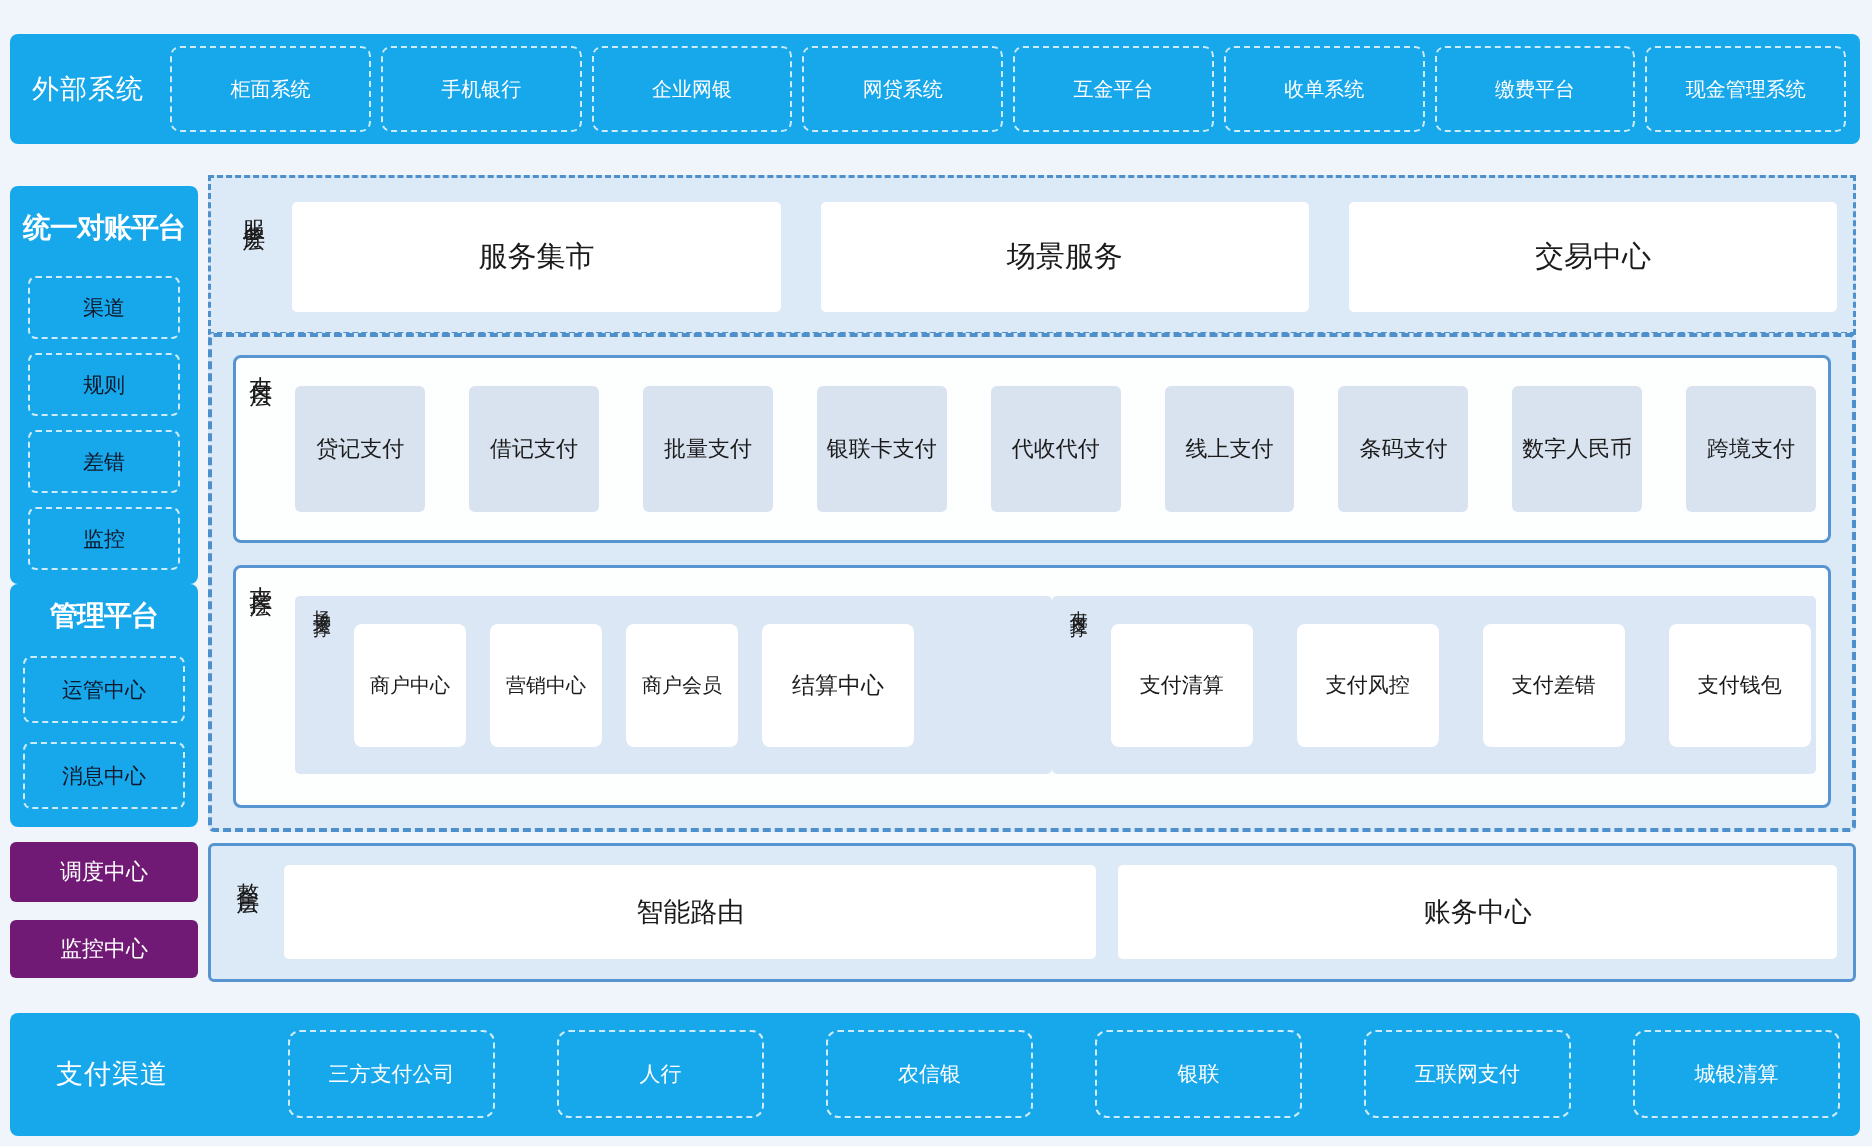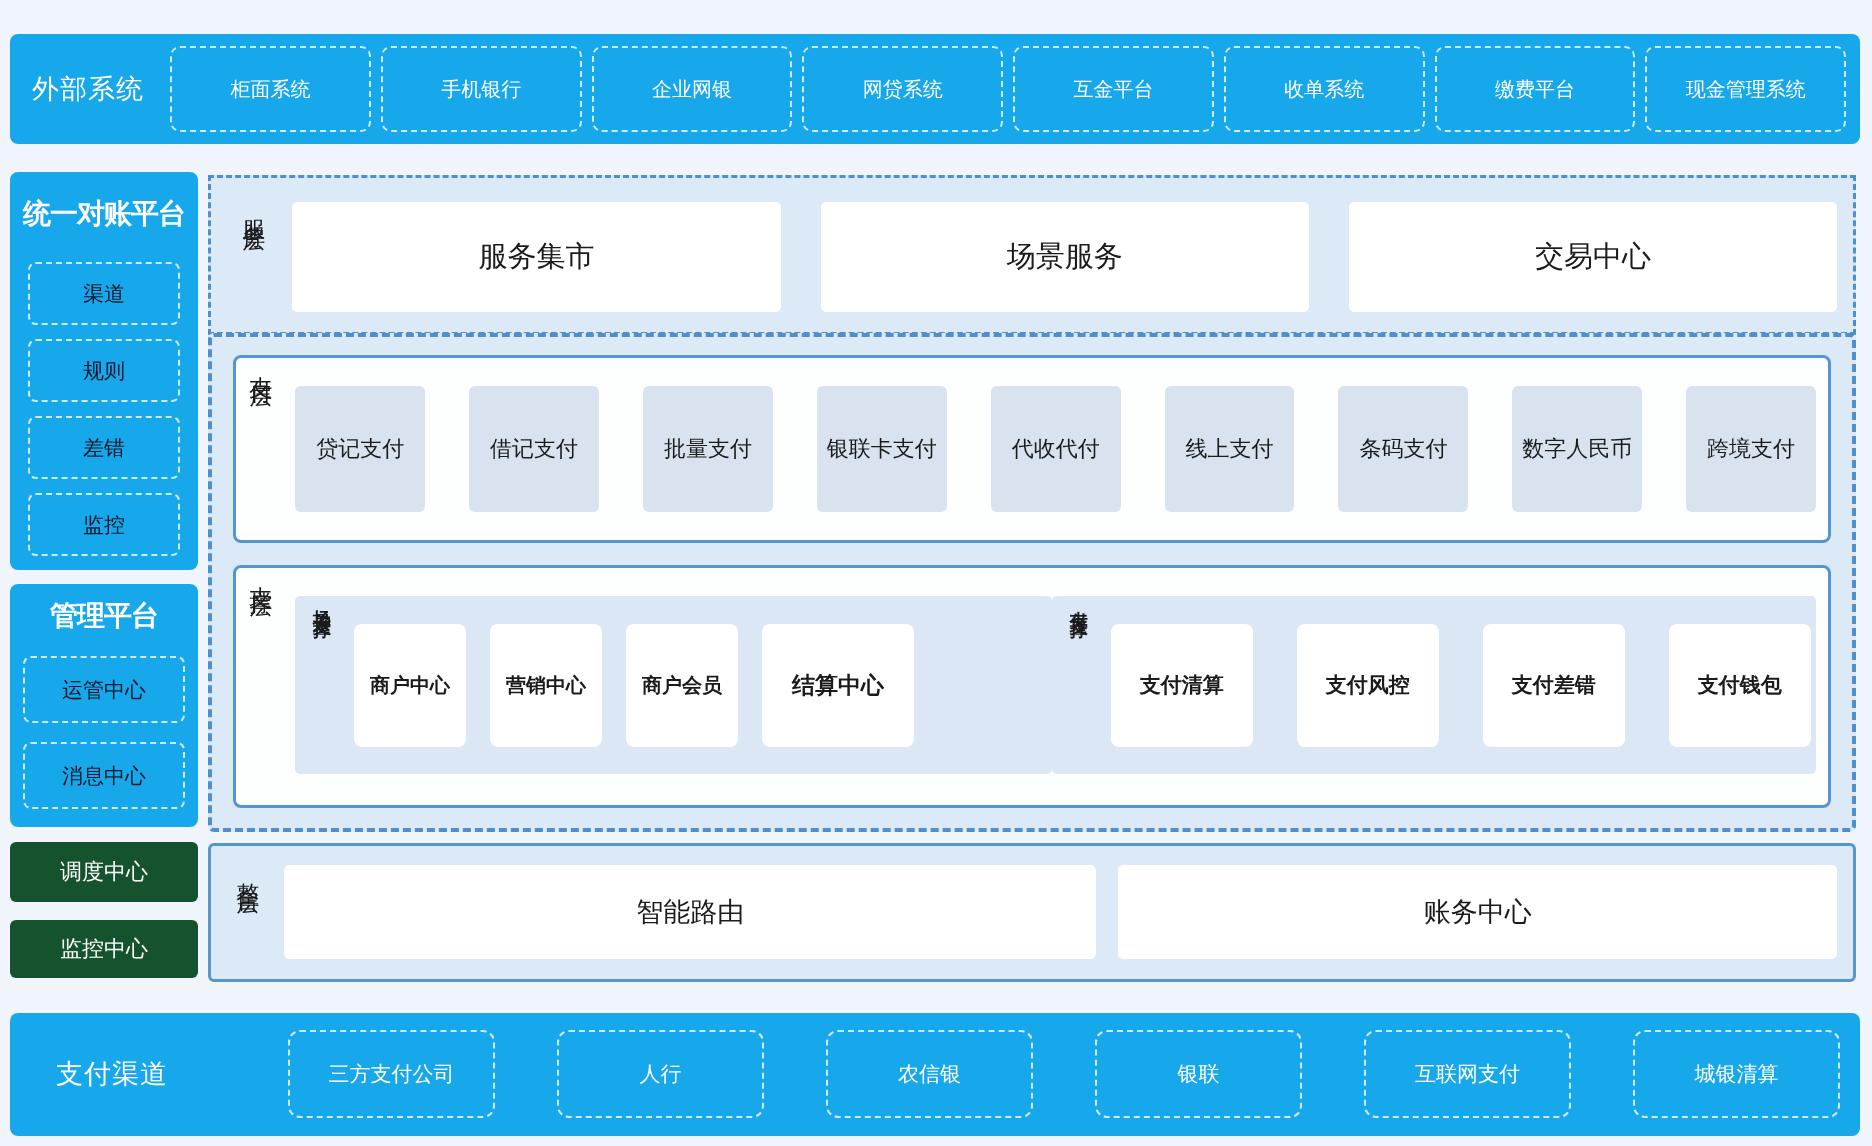--- a/index.html
+++ b/index.html
@@ -36,30 +36,30 @@
     position:absolute; left:10px; width:188px; background:#17a7eb;
     border-radius:8px; color:#fff;
   }
   .side-title { text-align:center; font-size:28px; font-weight:700; letter-spacing:-1px; line-height:36px; }
   .side-items { display:grid; justify-content:center; }
   .side-item {
     border:2px dashed rgba(255,255,255,.78); border-radius:8px;
     display:flex; align-items:center; justify-content:center;
     font-size:21px; font-weight:500; color:#0f172a;
   }
-  #recon { top:172px; height:398px; }
+  #recon { top:186px; height:398px; }
   #recon .side-title { margin-top:24px; }
   #recon .side-items { margin-top:30px; grid-auto-rows:63px; gap:14px; }
   #recon .side-item { width:152px; }
   #mgmt { top:584px; height:243px; }
   #mgmt .side-title { margin-top:14px; }
   #mgmt .side-items { margin-top:22px; grid-auto-rows:67px; gap:19px; }
   #mgmt .side-item { width:162px; }
   .solid-block {
-    position:absolute; left:10px; width:188px; background:#14532d; border-radius:6px;
+    position:absolute; left:10px; width:188px; background:#701a75; border-radius:6px;
     display:flex; align-items:center; justify-content:center;
     color:#fff; font-size:22px; font-weight:500;
   }
   #sched { top:842px; height:60px; }
   #mon   { top:920px; height:58px; }
   
   .vlabel {
     writing-mode:vertical-rl; letter-spacing:5px; font-size:23px;
     color:#1b1b1b; display:flex; align-items:center; line-height:1.1;
     white-space:nowrap;
@@ -86,21 +86,21 @@
     display:flex; padding-left:12px;
   }
   #paybox { margin:18px 21px 0 21px; height:188px; }
   #paybox .chips { flex:1; display:flex; gap:44px; align-items:center; padding:0 12px 0 22px; }
   .chip {
     background:#d9e3f0; border-radius:6px; height:126px; flex:1;
     display:flex; align-items:center; justify-content:center;
     font-size:22px; white-space:nowrap;
   }
   #supbox { margin:22px 21px 0 21px; height:243px; padding-right:12px; }
-  #supbox .panels { flex:1; display:flex; padding:28px 0 31px 22px;font-weight:bold; }
+  #supbox .panels { flex:1; display:flex; padding:28px 0 31px 22px; }
   .panel { background:#dbe7f5; border-radius:5px; display:flex; padding-left:16px; }
   .panel .sublabel { writing-mode:vertical-rl; letter-spacing:3px; font-size:18px; display:flex; align-items:center; line-height:1.15; }
   .panel .pitems { flex:1; display:flex; align-items:center; gap:24px; padding-left:22px; }
   .panel .white-box { height:123px; border-radius:8px; font-size:20px; }
   #panel-scene { flex:1; }
   #panel-scene .white-box { width:112px; }
   #panel-scene .white-box.wide { width:152px; font-size:23px; }
   #panel-pay { flex:1.01; }
   #panel-pay .pitems { gap:44px; }
   #panel-pay .white-box { width:142px; font-size:21px; }

